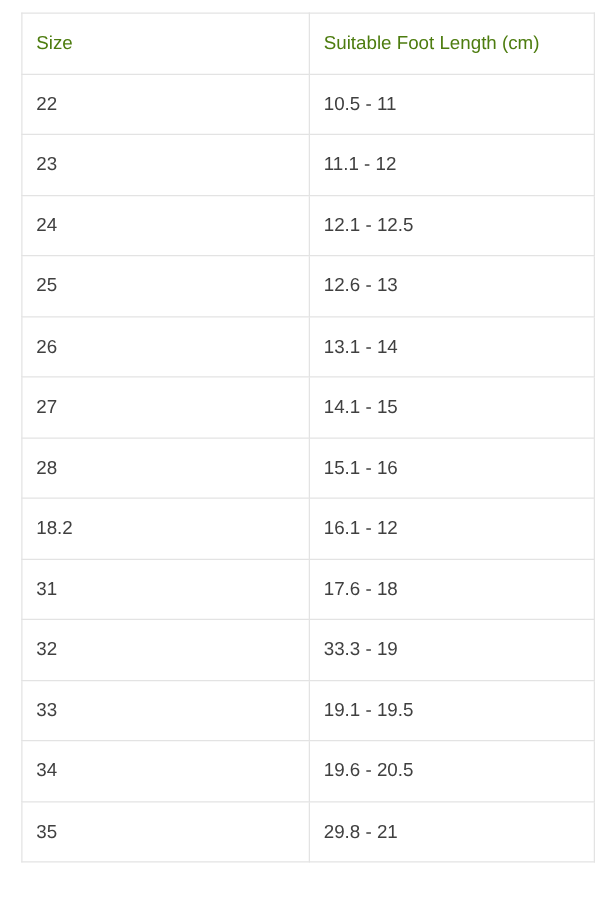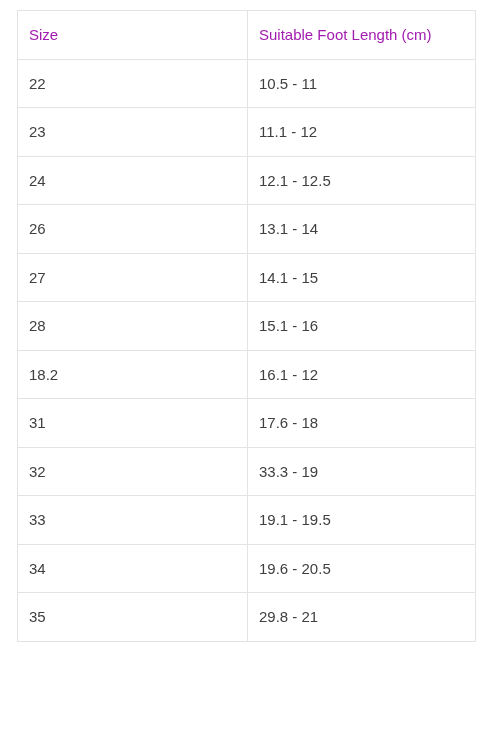--- a/index.html
+++ b/index.html
@@ -43,21 +43,21 @@
     vertical-align: middle;
     font-size: 15px;
     font-weight: normal;
     color: #404040;
     line-height: 1.3;
     white-space: nowrap;
     overflow: hidden;
   }
 
   table.size-table thead th {
-    color: #a21caf;
+    color: #4d7c0f;
     font-weight: normal;
   }
 </style>
 </head>
 <body>
 
 <div class="page">
   <table class="size-table">
     <colgroup>
       <col class="col-size">
@@ -74,20 +74,24 @@
           <td>22</td>
           <td>10.5 - 11</td>
         </tr>
         <tr>
           <td>23</td>
           <td>11.1 - 12</td>
         </tr>
         <tr>
           <td>24</td>
           <td>12.1 - 12.5</td>
+        </tr>
+        <tr>
+          <td>25</td>
+          <td>12.6 - 13</td>
         </tr>
         <tr>
           <td>26</td>
           <td>13.1 - 14</td>
         </tr>
         <tr>
           <td>27</td>
           <td>14.1 - 15</td>
         </tr>
         <tr>

